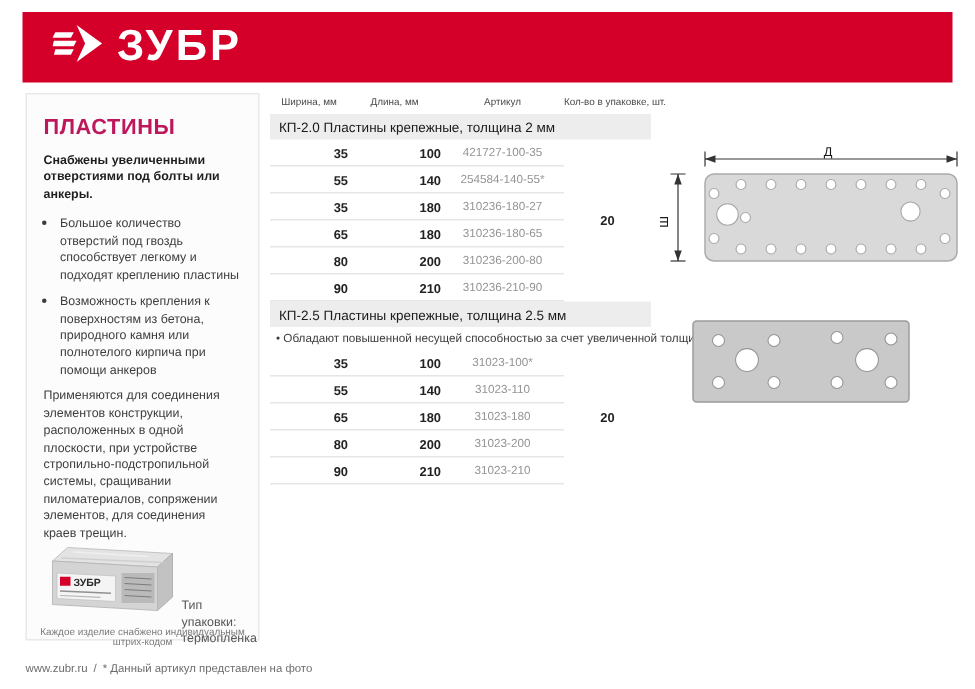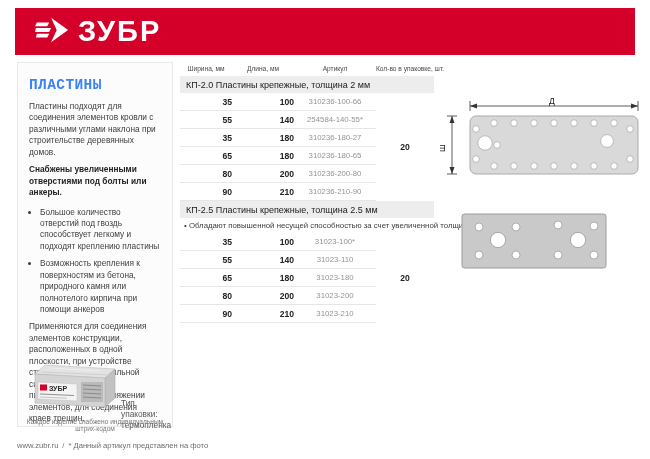--- a/index.html
+++ b/index.html
@@ -11,21 +11,21 @@
   .topbar {
     position:absolute; left:15px; top:8px; width:620px; height:47px;
     background:#d40029; display:flex; align-items:center; padding-left:20px; box-sizing:border-box;
   }
   .brand-text { color:#fff; font-weight:bold; font-size:29px; letter-spacing:2px; margin-left:9px; line-height:1; }
   
   .sidebar {
     position:absolute; left:17px; top:62px; width:156px; height:365px;
     background:#fcfcfc; border:1px solid #e9e9e9; box-sizing:border-box; padding:8px 11px;
   }
-  .sidebar h1 { font-size:14.5px; margin:6px 0 8px 0; color:#3b82f6; letter-spacing:.4px;font-family:Liberation Mono, monospace; }
+  .sidebar h1 { font-size:14.5px; margin:6px 0 8px 0; color:#be185d; letter-spacing:.4px; }
   .sidebar p { font-size:8.3px; line-height:1.38; margin:0 0 6px 0; color:#3d3d3d; }
   .sidebar p.bold { font-weight:bold; color:#1e1e1e; }
   .sidebar ul { margin:8px 0 6px 0; padding-left:11px; }
   .sidebar li { font-size:8.3px; line-height:1.38; color:#3d3d3d; margin-bottom:6px; }
   .pack-row { position:absolute; left:11px; top:297px; width:134px; }
   .pack-label { position:absolute; left:92px; top:17px; width:42px; font-size:8.3px; color:#555; line-height:1.3;margin-top:21px; }
   .barcode-note { position:absolute; left:0; top:355px; width:100%; text-align:center; font-size:6.6px; color:#7a7a7a; }
   
   .footer { position:absolute; left:17px; top:441px; font-size:7.6px; color:#6d6d6d; }
   .footer a { color:#6d6d6d; text-decoration:none; }
@@ -64,21 +64,20 @@
         <polygon points="2,19 15,19 13,23 1,23"></polygon>
         <polygon points="17,2 35,15 17,28 23,15"></polygon>
       </g>
     </svg>
   </span>
   <span class="brand-text">ЗУБР</span>
 </div>
 
 <div class="sidebar">
   <h1>ПЛАСТИНЫ</h1>
-  <p>Пластины подходят для соединения элементов кровли с различными углами наклона при строительстве деревянных домов.</p>
   <p class="bold">Снабжены увеличенными отверстиями под болты или анкеры.</p>
   <ul>
     <li>Большое количество отверстий под гвоздь способствует легкому и подходят креплению пластины</li>
     <li>Возможность крепления к поверхностям из бетона, природного камня или полнотелого кирпича при помощи анкеров</li>
   </ul>
   <p>Применяются для соединения элементов конструкции, расположенных в одной плоскости, при устройстве стропильно-подстропильной системы, сращивании пиломатериалов, сопряжении элементов, для соединения краев трещин.</p>
 
   <div class="pack-row">
     <span>
       <svg width="88" height="52" viewBox="0 0 88 52">
@@ -123,21 +122,21 @@
       <th>Кол-во в упаковке, шт.</th>
     </tr>
   </thead>
   <tbody>
       <tr>
         <td class="sec-hd" colspan="4">КП-2.0  Пластины крепежные, толщина 2 мм</td>
       </tr>
       <tr>
         <td class="val">35</td>
         <td class="val">100</td>
-        <td class="art">310236-100-66</td>
+        <td class="art">421727-100-35</td>
         <td class="qty" rowspan="6">20</td>
       </tr>
       <tr>
         <td class="val">55</td>
         <td class="val">140</td>
         <td class="art">254584-140-55*</td>
       </tr>
       <tr>
         <td class="val">35</td>
         <td class="val">180</td>

